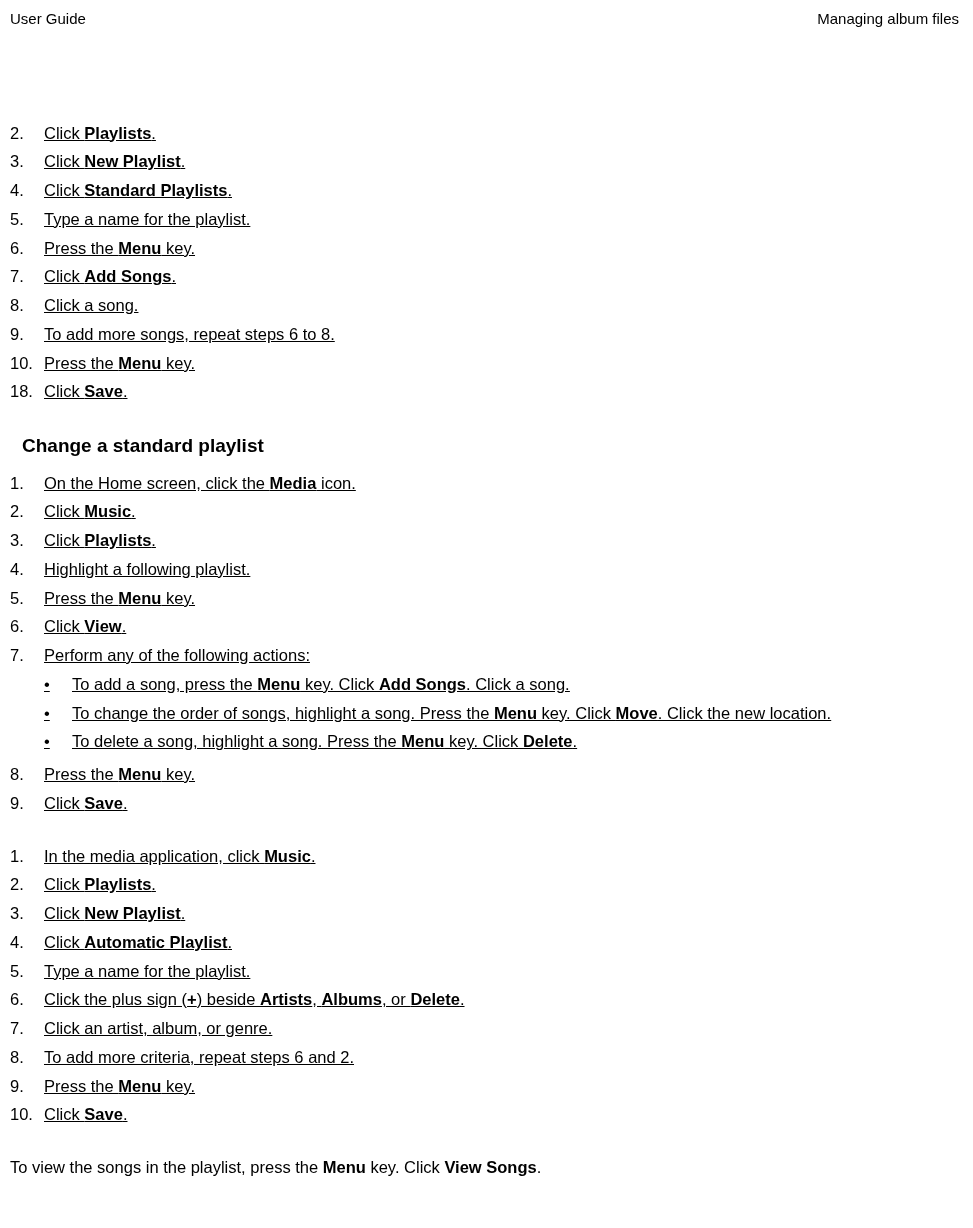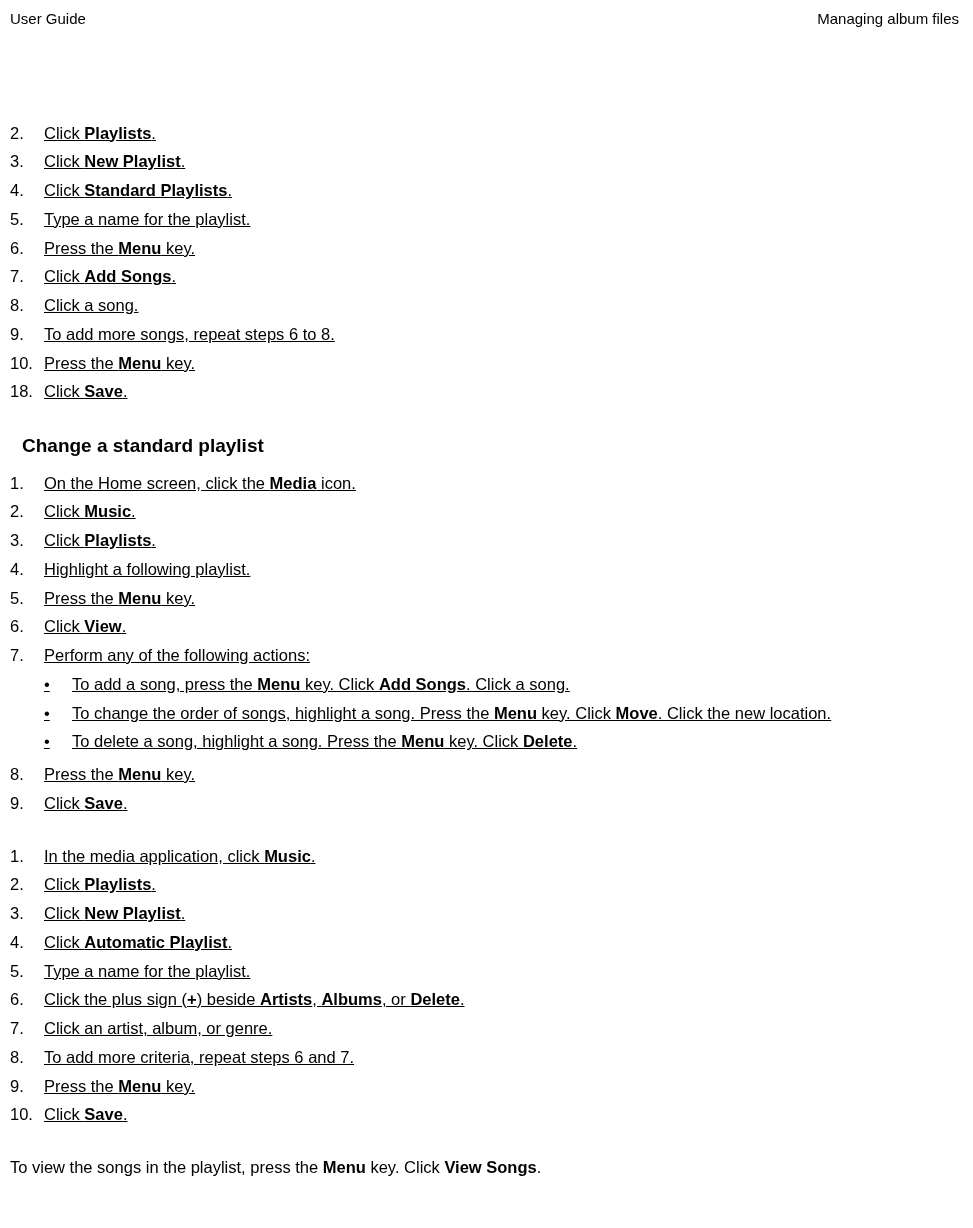--- a/index.html
+++ b/index.html
@@ -199,21 +199,21 @@
       <li>
         <span class="num">6.</span>
         <span class="content">Click the plus sign (<b>+</b>) beside <b>Artists</b>, <b>Albums</b>, or <b>Delete</b>.</span>
       </li>
       <li>
         <span class="num">7.</span>
         <span class="content">Click an artist, album, or genre.</span>
       </li>
       <li>
         <span class="num">8.</span>
-        <span class="content">To add more criteria, repeat steps 6 and 7.</span>
+        <span class="content">To add more criteria, repeat steps 6 and 2.</span>
       </li>
       <li>
         <span class="num">9.</span>
         <span class="content">Press the <b>Menu</b> key.</span>
       </li>
       <li>
         <span class="num">10.</span>
         <span class="content">Click <b>Save</b>.</span>
       </li>
     </ol>

